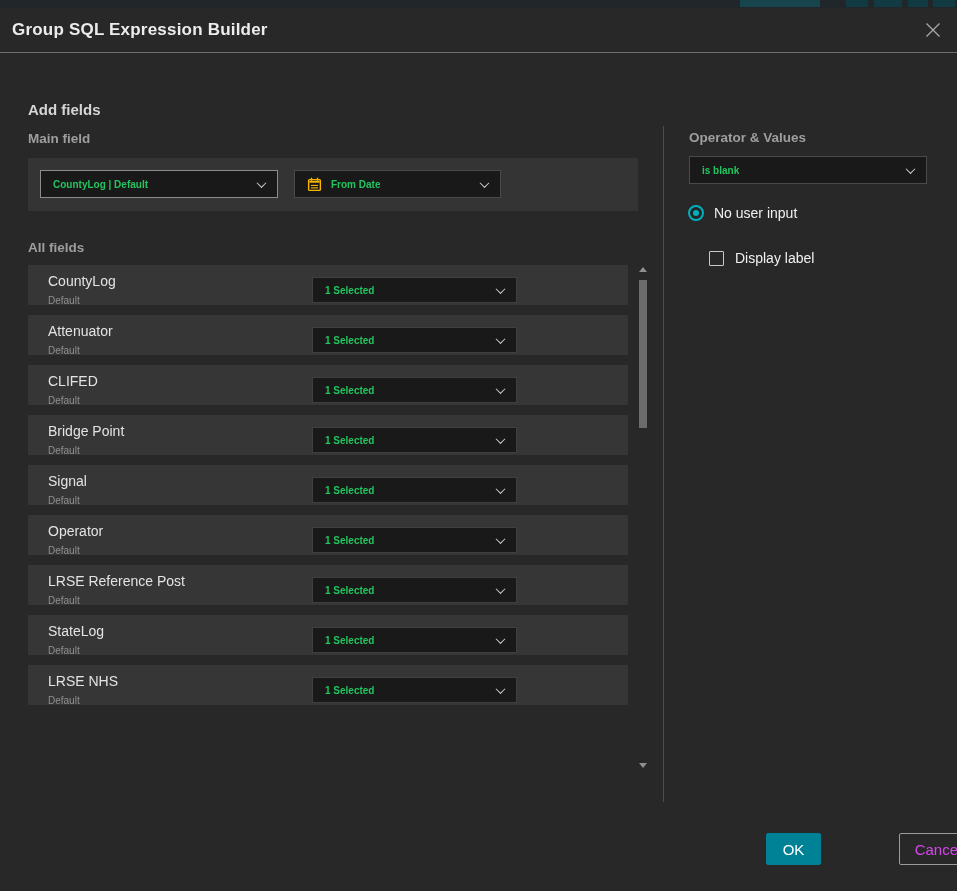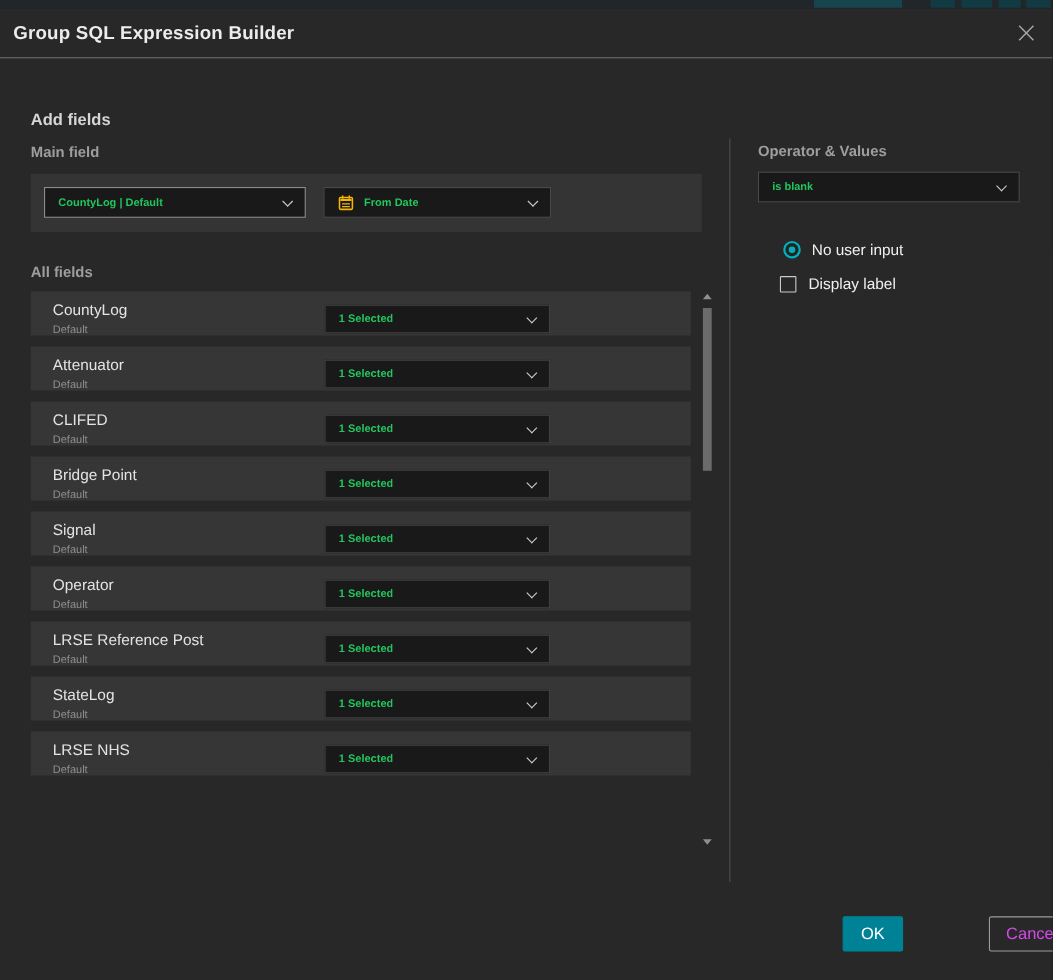--- a/index.html
+++ b/index.html
@@ -56,32 +56,32 @@
     background:#343434;
   }
   .source-select{position:absolute;left:12px;top:12px;width:238px;height:28px;border:1px solid #8c8c8c;}
   .field-select{position:absolute;left:266px;top:12px;width:207px;height:28px;border:1px solid #4a4a4a;}
   .field-select .with-icon{display:flex;align-items:center;gap:9px;}
 
   .fields-list{position:absolute;left:28px;top:257px;width:600px;display:flex;flex-direction:column;gap:10px;}
   .row{position:relative;height:40px;background:var(--row-bg);padding:8px 0 0 20px;}
   .row-name{font-size:14px;color:#e3e3e3;}
   .row-sub{font-size:10px;color:#8f8f8f;margin-top:6px;}
-  .row-select{position:absolute;left:267px;top:12px;width:205px;height:26px;border:1px solid #3f3f3f;}
+  .row-select{position:absolute;left:284px;top:12px;width:205px;height:26px;border:1px solid #3f3f3f;}
 
   .scrollbar{position:absolute;left:638px;top:257px;width:11px;height:505px;}
   .scroll-arrow{position:absolute;left:1px;width:0;height:0;border-left:4.5px solid transparent;border-right:4.5px solid transparent;}
   .scroll-arrow.up{top:2px;border-bottom:5px solid #8f8f8f;}
   .scroll-arrow.down{bottom:2px;border-top:5px solid #8f8f8f;}
   .scroll-thumb{position:absolute;left:1px;top:15px;width:8px;height:148px;background:#6b6b6b;cursor:grab;}
 
   .divider{position:absolute;left:663px;top:118px;width:1px;height:676px;background:#4d4d4d;}
   .operator-select{position:absolute;left:689px;top:148px;width:238px;height:28px;border:1px solid #4a4a4a;}
 
-  .radio-row{position:absolute;left:688px;top:211px;display:flex;align-items:center;gap:10px;cursor:pointer;margin-left:24px;}
+  .radio-row{position:absolute;left:688px;top:197px;display:flex;align-items:center;gap:10px;cursor:pointer;}
   .radio{
     width:16px;height:16px;border-radius:50%;
     border:2.5px solid #5a5a5a;background:#242424;position:relative;flex:0 0 auto;
   }
   .radio.checked{border-color:var(--radio-teal);}
   .radio.checked::after{
     content:"";position:absolute;left:2.5px;top:2.5px;width:6px;height:6px;border-radius:50%;
     background:var(--radio-teal);
   }
   .check-row{position:absolute;left:709px;top:242px;display:flex;align-items:center;gap:11px;cursor:pointer;}

